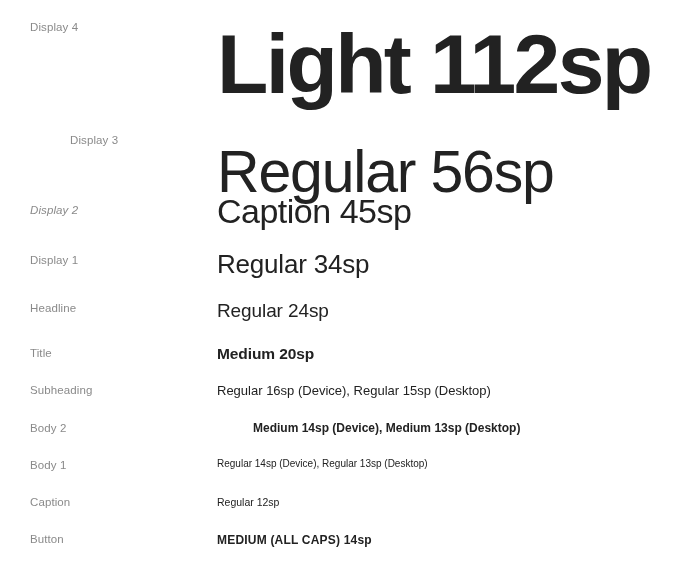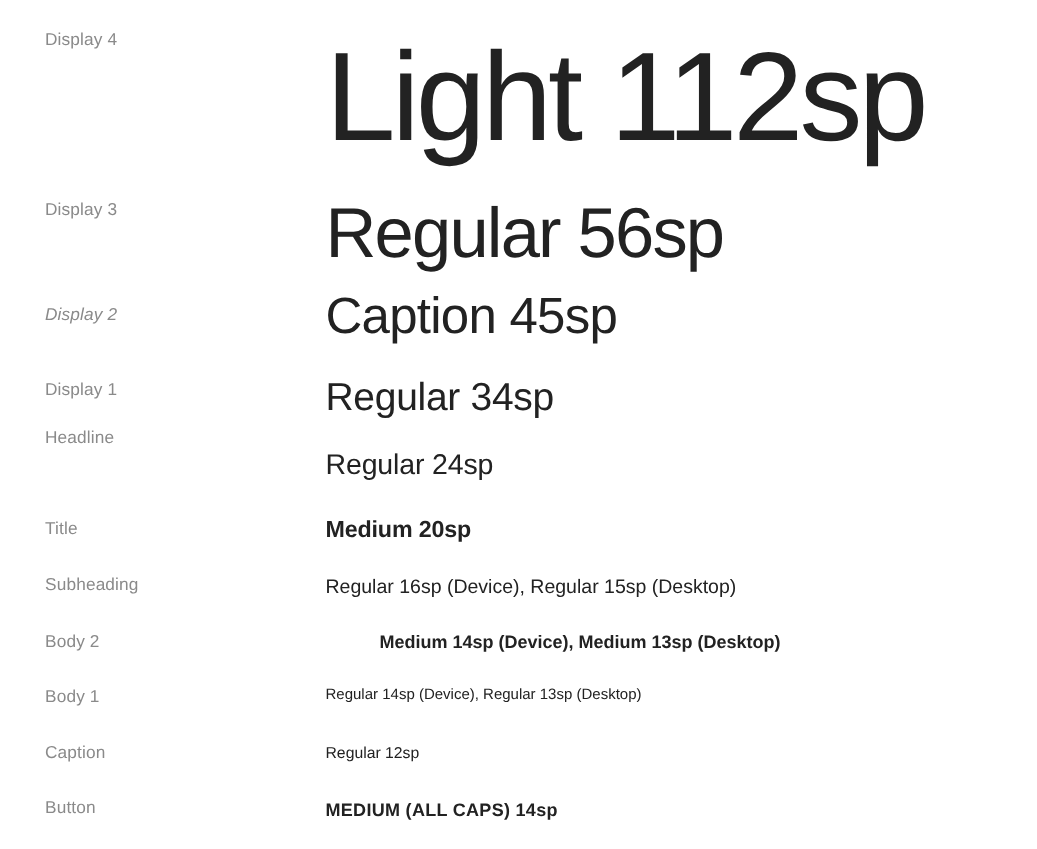--- a/index.html
+++ b/index.html
@@ -48,27 +48,28 @@
     left: 217px;
     color: #222222;
     font-family: "Liberation Sans", sans-serif;
     line-height: 1;
     white-space: nowrap;
   }
 
   
   .s-display4 {
     font-size: 84px;
-    font-weight: 400;
+    font-weight: 700;
     letter-spacing: -2.6px;
   }
   .s-display3 {
-    font-size: 47px;
+    font-size: 59px;
     font-weight: 400;
     letter-spacing: -1.2px;
+    margin-top: 12px;
   }
   .s-display2 {
     font-size: 34px;
     font-weight: 400;
     letter-spacing: -0.5px;
   }
   .s-display1 {
     font-size: 26px;
     font-weight: 400;
     letter-spacing: -0.2px;
@@ -114,36 +115,36 @@
 <body>
 
 <div id="type-scale-sheet">
 
   <div class="type-row" style="top:0px;">
     <span class="row-label" style="top:22px;">Display 4</span>
     <span class="row-sample s-display4" style="top:22px;">Light 112sp</span>
   </div>
 
   <div class="type-row" style="top:0px;">
-    <span class="row-label" style="top:135px;">Display 3</span>
+    <span class="row-label" style="top:135px;margin-left:40px;">Display 3</span>
     <span class="row-sample s-display3" style="top:131px;">Regular 56sp</span>
   </div>
 
   <div class="type-row" style="top:0px;">
     <span class="row-label" style="top:205px;font-style:italic;">Display 2</span>
     <span class="row-sample s-display2" style="top:194px;">Caption 45sp</span>
   </div>
 
   <div class="type-row" style="top:0px;">
     <span class="row-label" style="top:255px;">Display 1</span>
     <span class="row-sample s-display1" style="top:251px;">Regular 34sp</span>
   </div>
 
   <div class="type-row" style="top:0px;">
-    <span class="row-label" style="top:287px;">Headline</span>
+    <span class="row-label" style="top:303px;">Headline</span>
     <span class="row-sample s-headline" style="top:301px;">Regular 24sp</span>
   </div>
 
   <div class="type-row" style="top:0px;">
     <span class="row-label" style="top:348px;">Title</span>
     <span class="row-sample s-title" style="top:346px;">Medium 20sp</span>
   </div>
 
   <div class="type-row" style="top:0px;">
     <span class="row-label" style="top:385px;">Subheading</span>

